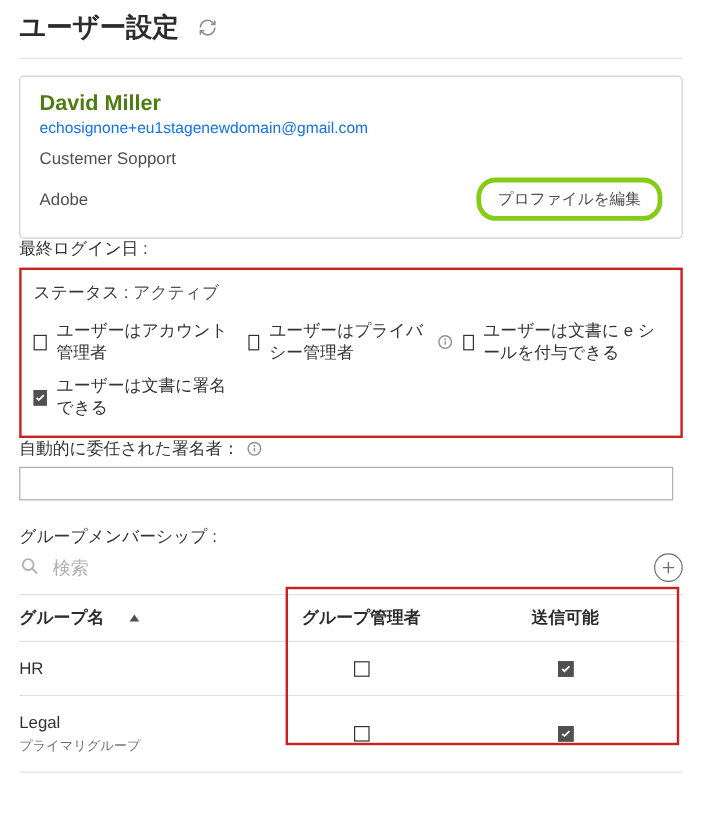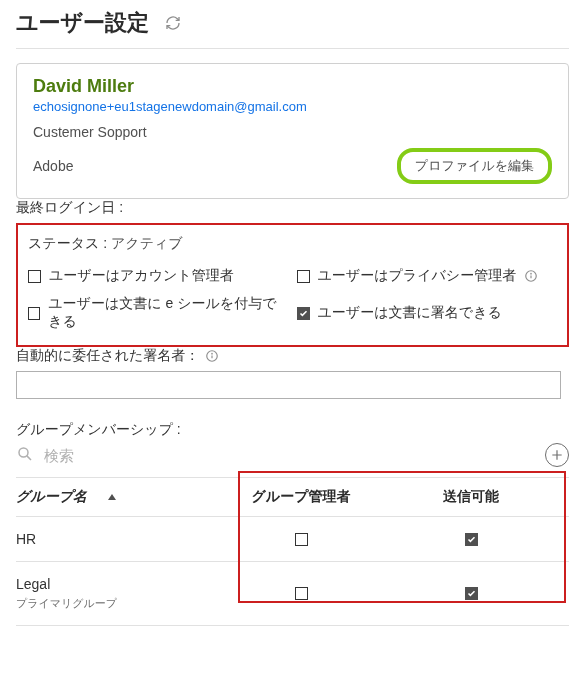--- a/index.html
+++ b/index.html
@@ -25,40 +25,40 @@
   .pill-btn {
     border: 4px solid #84cc16; color:#505050; background:#fff; border-radius: 16px;
     padding: 5px 14px; font-size: 13px; cursor:pointer;
   }
   .section-label { font-size: 14px; color:#333; }
   .field-label { display:inline; }
   .colon::after { content: " :"; }
   .red-box { border: 2px solid #cc1f1f; padding: 10px 10px 14px 10px; margin-top: 6px; }
   .status-row { font-size:14px; color:#333; margin-bottom:14px; }
   .status-value { color:#505050; }
-  .perm-grid { display:grid; grid-template-columns: 1fr 1fr; row-gap:10px; column-gap:8px; }
+  .perm-grid { display:grid; grid-template-columns: 1fr 1fr 1fr; row-gap:10px; column-gap:8px; }
   .perm-item { display:flex; align-items:center; gap:8px; font-size:14px; color:#333; }
   .chk { width:13px; height:13px; border:1.5px solid #333; display:inline-flex; align-items:center; justify-content:center; background:#fff;}
   .chk.checked { background:#505050; border-color:#505050;}
   .chk.checked svg { display:block; }
   .chk svg { display:none; }
   .info-icon { color:#8e8e8e; display:inline-flex; }
   .delegate-input { width: 100%; max-width: 545px; height:28px; border:1px solid #b0b0b0; margin-top:6px; padding:4px 6px; font-size:14px; background:#fff;}
   .group-section { margin-top: 22px; }
   .group-header { display:flex; justify-content:space-between; margin-top:4px;}
   .search-wrap { display:flex; align-items:center; gap:8px; flex:1;}
   .search-icon { color:#b0b0b0; }
   .search-input { border:none; outline:none; font-size:15px; color:#505050; width:200px; }
   .search-input::placeholder{ color:#b0b0b0;}
   .add-icon { color:#6e6e6e; width:24px; height:24px; border:1.5px solid #6e6e6e; border-radius:50%; display:flex; align-items:center; justify-content:center; cursor:pointer;}
   .table { position:relative; margin-top:10px; }
   .thead, .trow { display:grid; grid-template-columns: 200px 170px 170px; align-items:center; }
   .thead { border-top:1px solid #e1e1e1; border-bottom:1px solid #e1e1e1; padding:10px 0;}
   .thead .th { font-weight:700; color:#2c2c2c; font-size:14px; }
-  .thead .th.name { display:flex; align-items:center; gap:20px;font-style:italic;}
+  .thead .th.name { display:flex; align-items:center; gap:20px;}
   .thead .th.center, .trow .td.center { text-align:right; display:flex; justify-content:center;}
   .trow { border-bottom:1px solid #e1e1e1; padding:14px 0;}
   .td.name { font-size:14px; color:#333; display:flex; flex-direction:column; gap:4px;}
   .primary-tag { font-size:11px; color:#6e6e6e;}
   .sort-icon { color:#505050; }
   .red-box2 {
     position:absolute; border:2px solid #cc1f1f; pointer-events:none;
     left: 222px; top:-6px; width: 328px; height: 132px;
   }
 </style>

